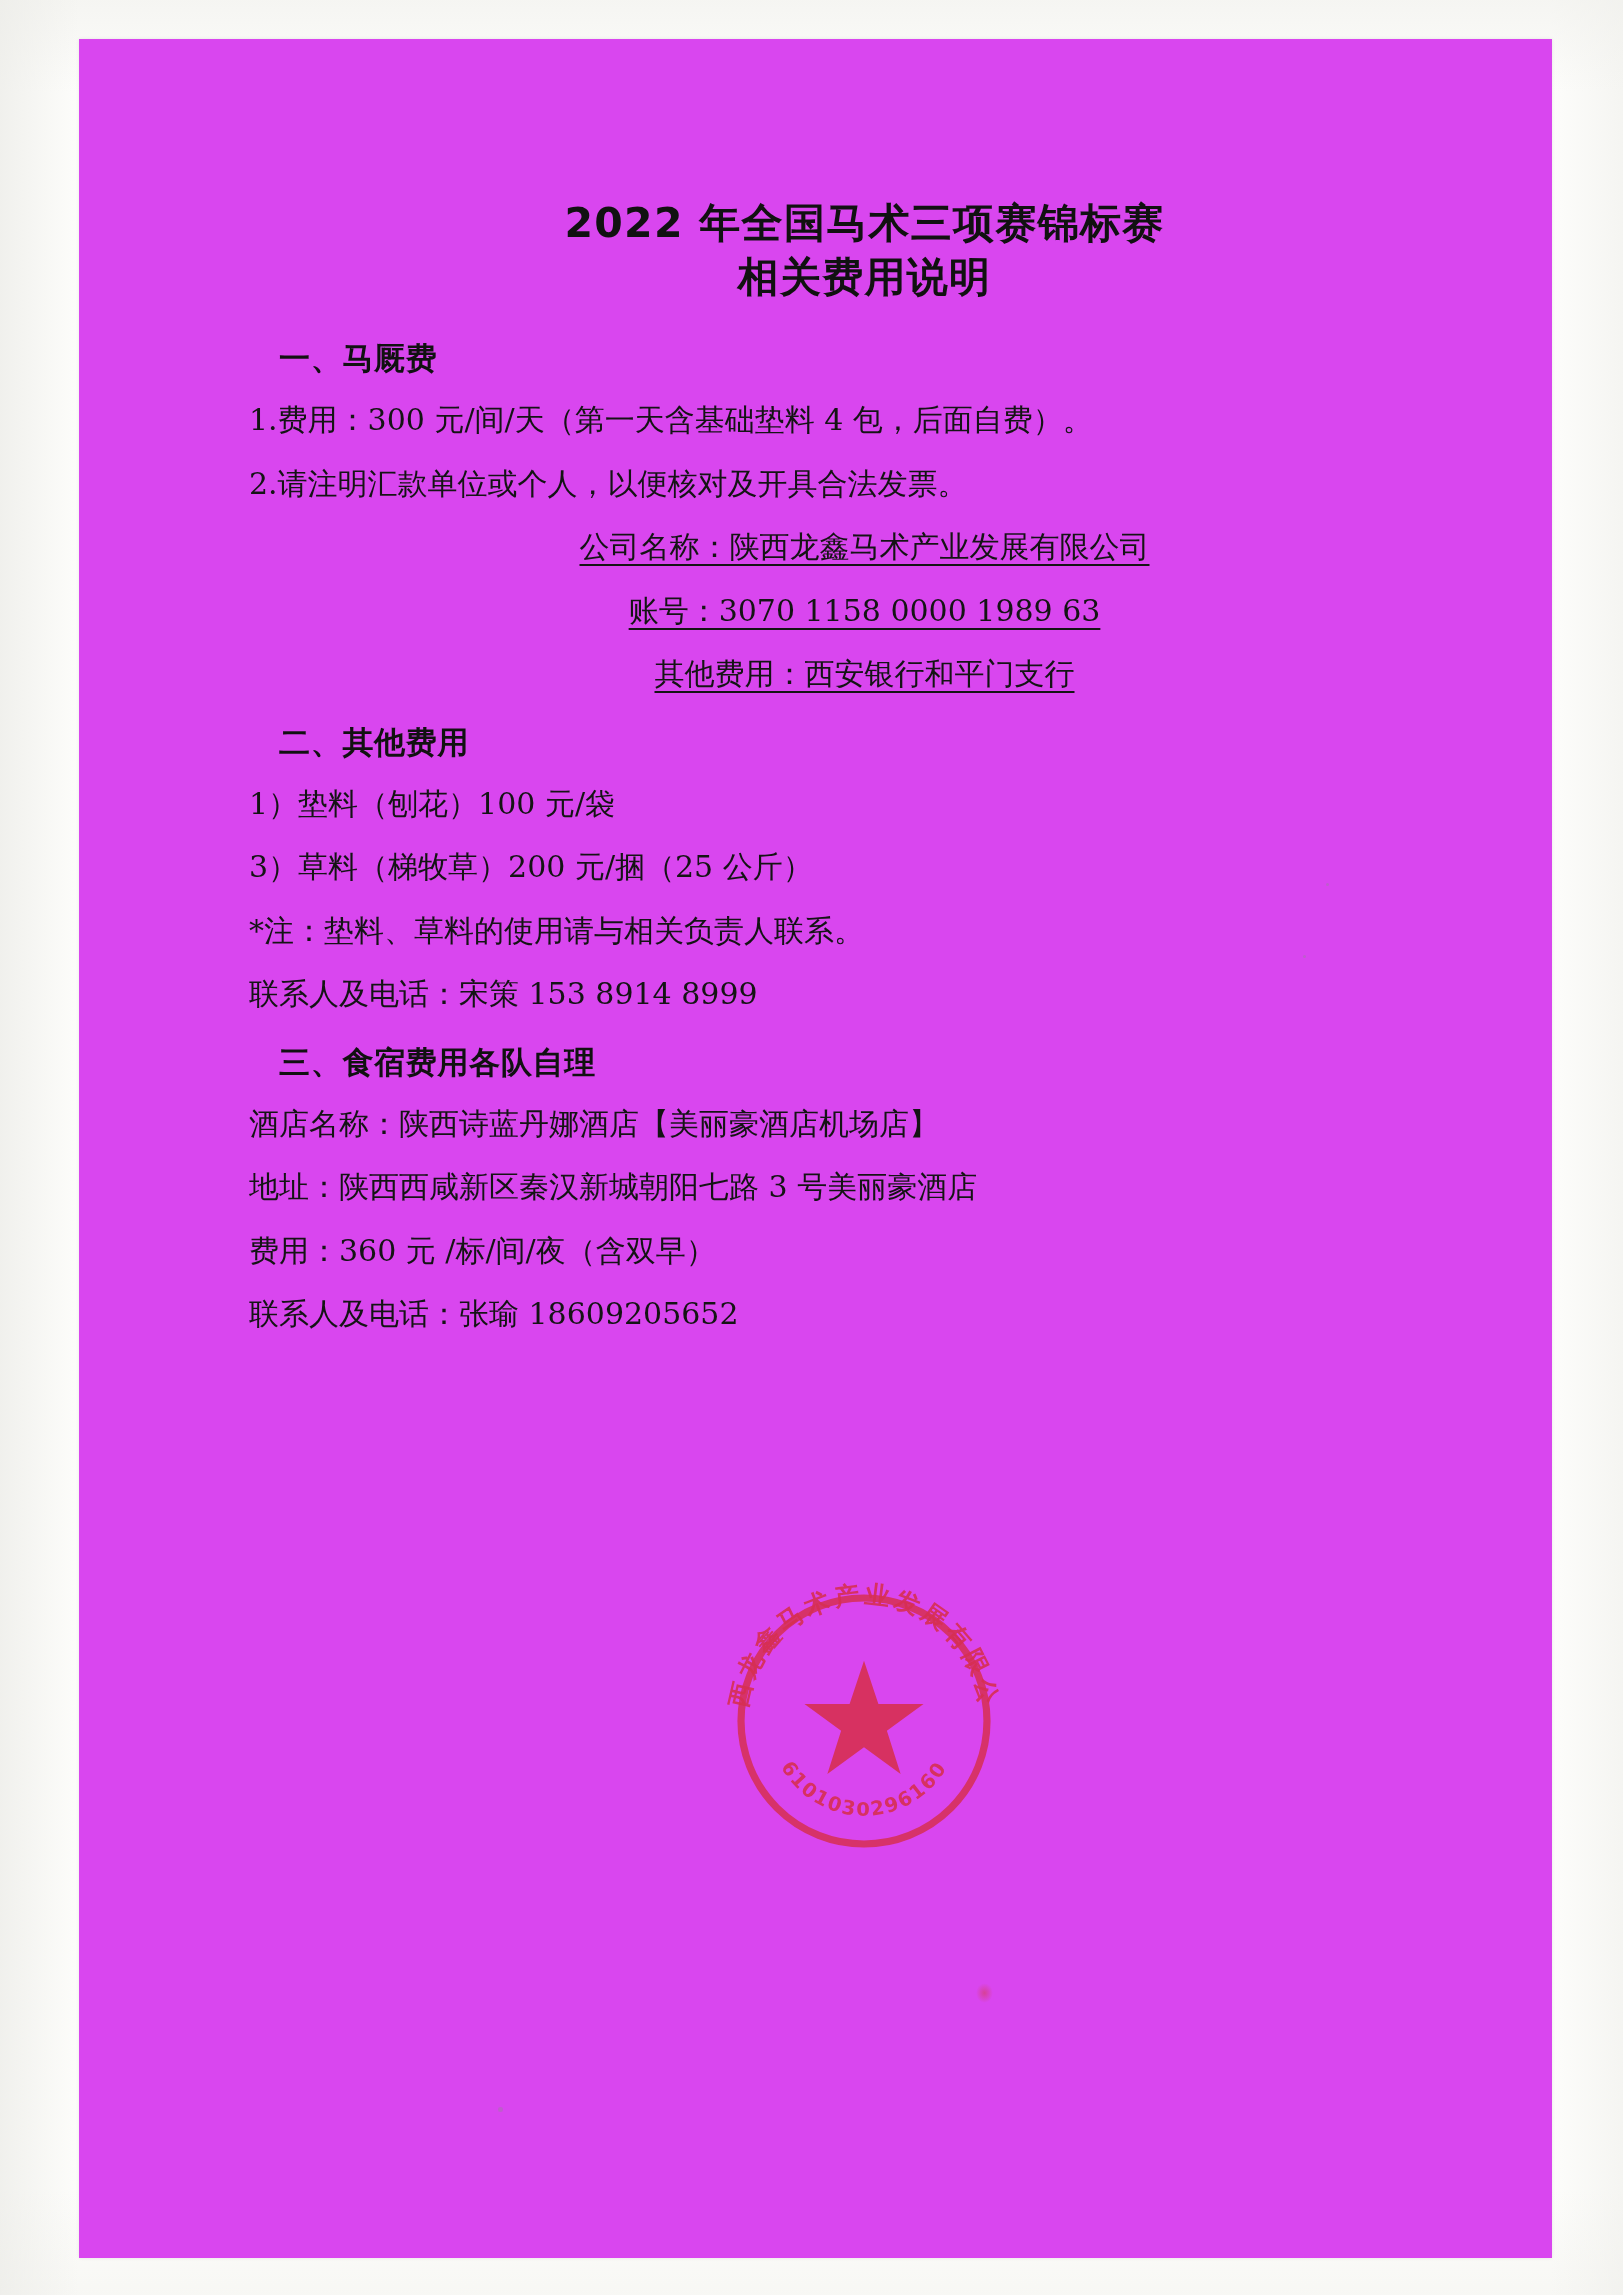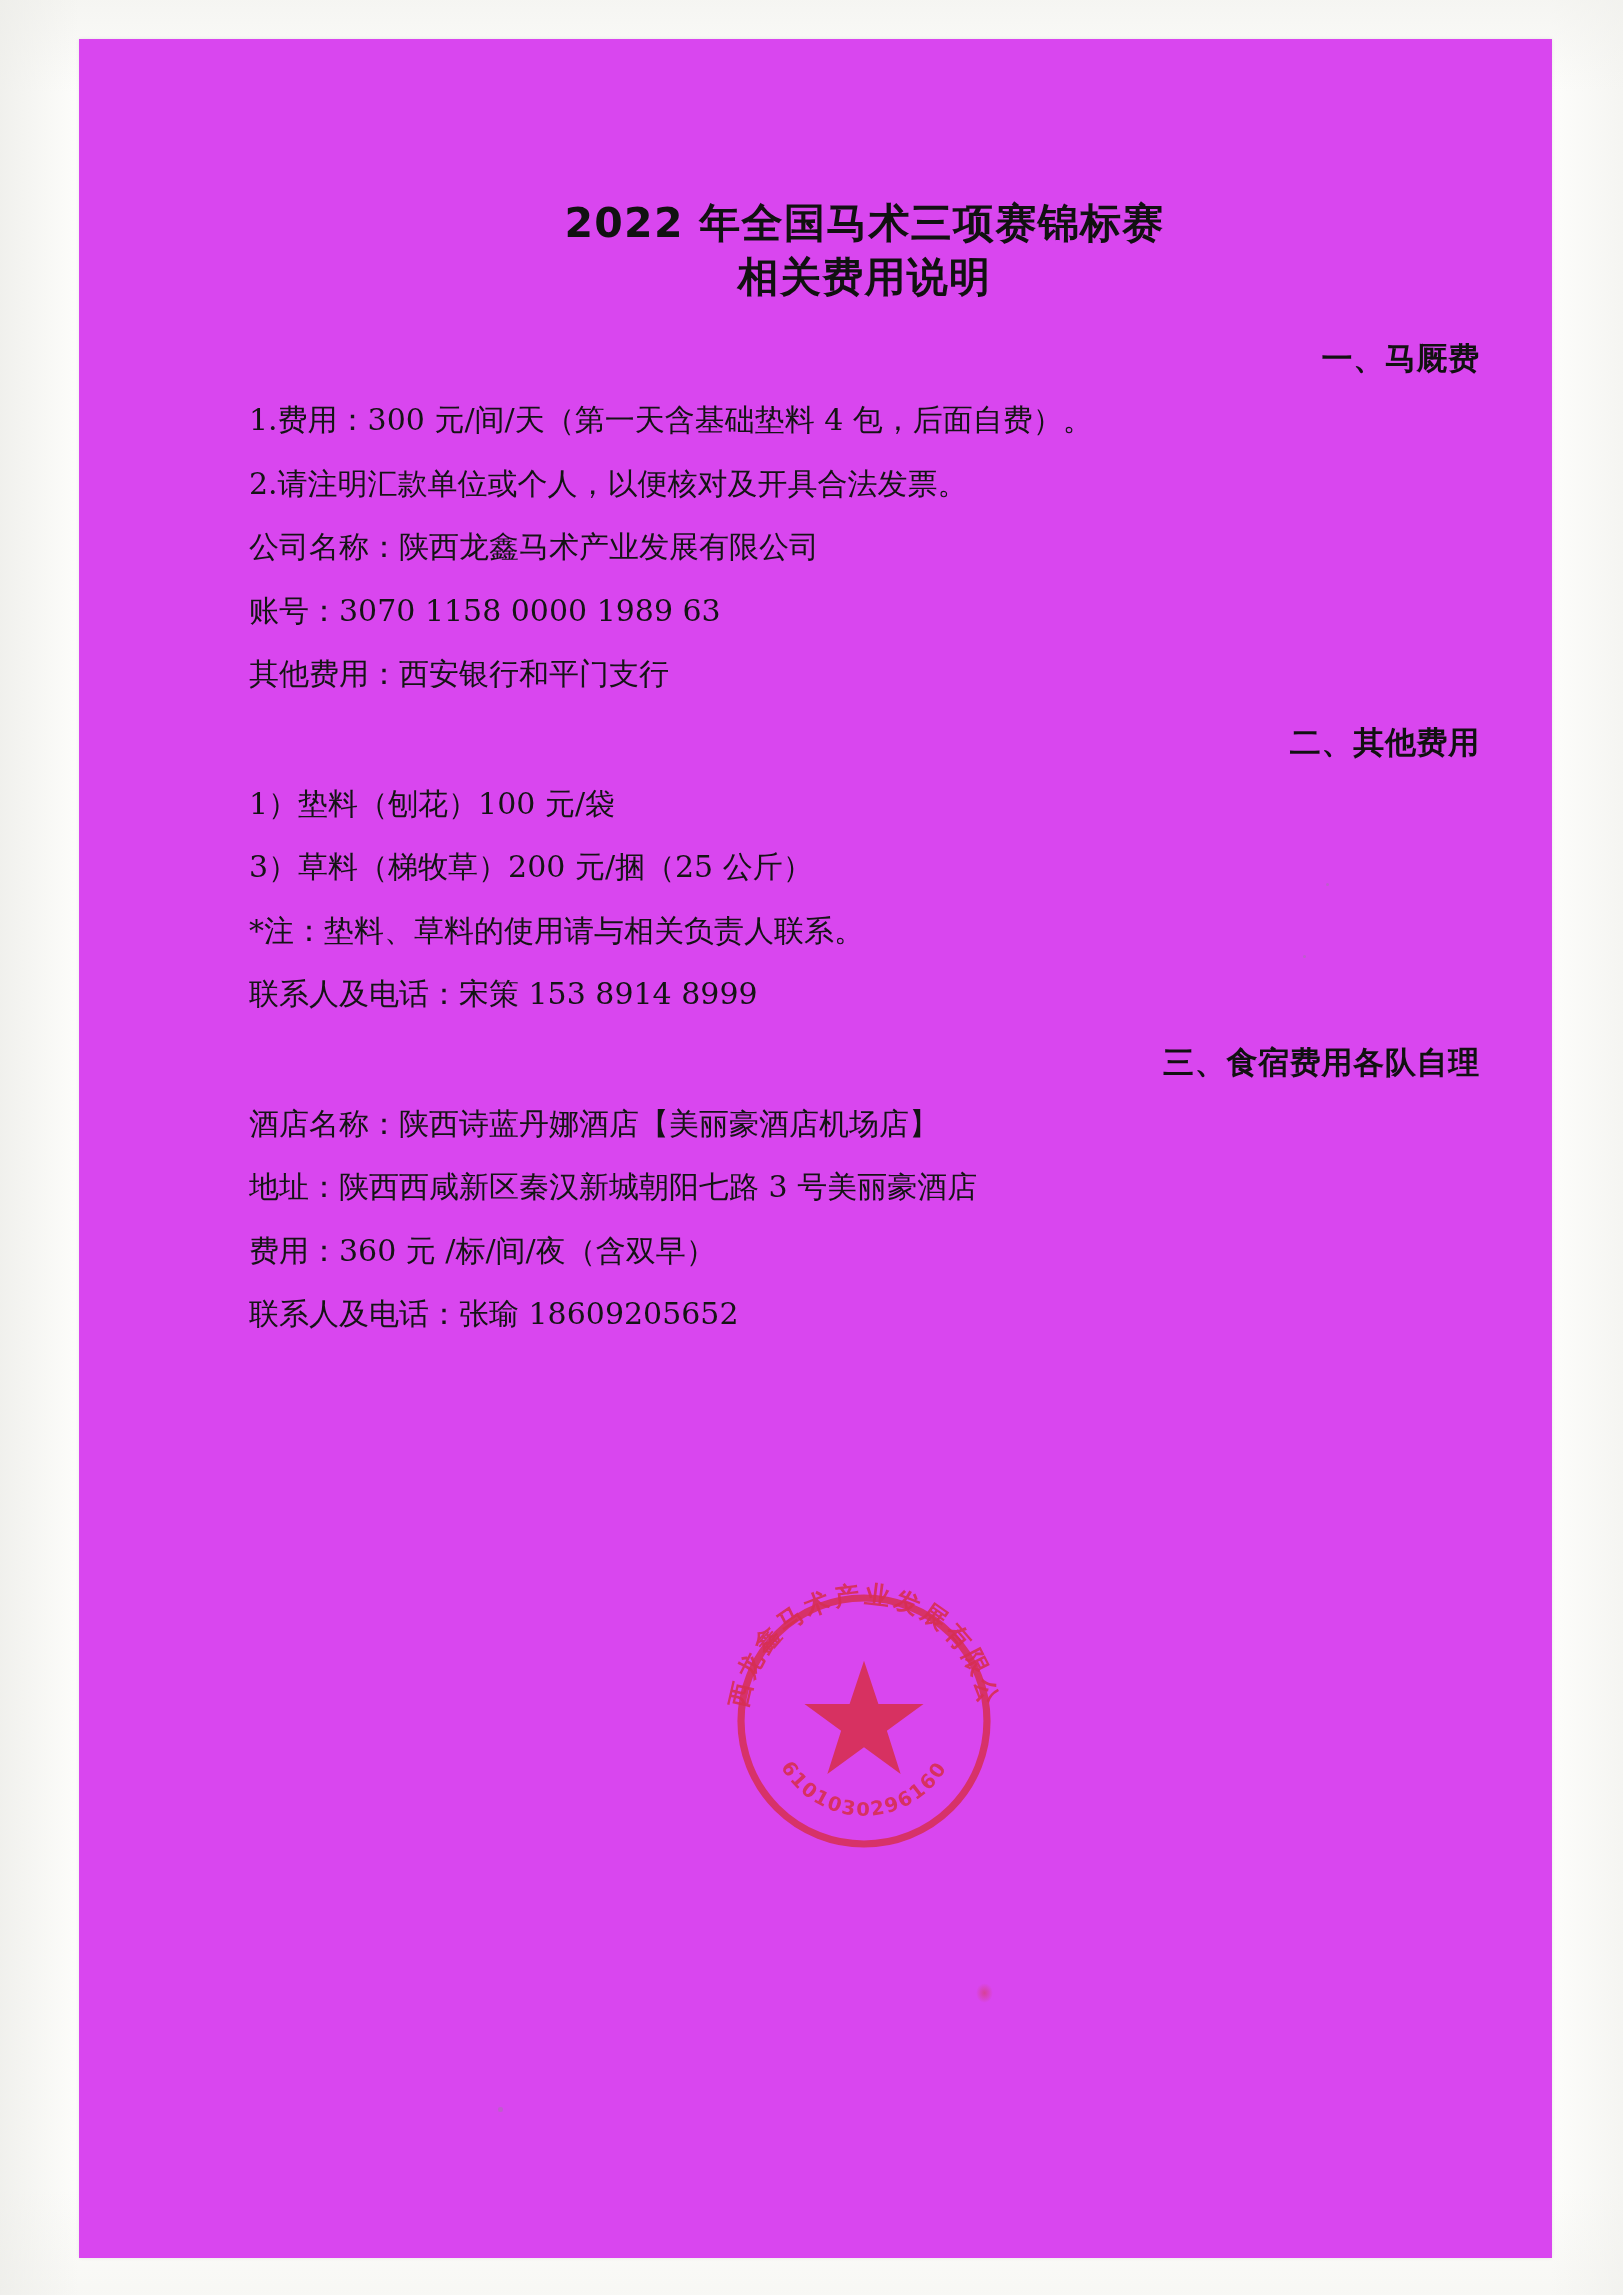--- a/index.html
+++ b/index.html
@@ -55,32 +55,33 @@
     color: #111111;
     letter-spacing: 1.3px;
   }
   .heading {
     font-family: Liberation Sans, sans-serif;
     font-weight: bold;
     font-size: 31px;
     color: #111111;
     margin: 24px 0 17px 30px;
     letter-spacing: 0.7px;
-    text-align: right;
   }
   .para {
     font-size: 30px;
     line-height: 1.55;
     color: #141414;
     margin: 13px 0 17px 0;
     white-space: nowrap;
   }
   .underlined {
+    text-decoration: underline;
     text-underline-offset: 6.5px;
     text-decoration-thickness: 2px;
+    text-align: center;
   }
   
   .seal {
     position: absolute;
     left: 628px;
     top: 1525px;
     width: 314px;
     height: 314px;
     pointer-events: none;
     opacity: 0.88;

